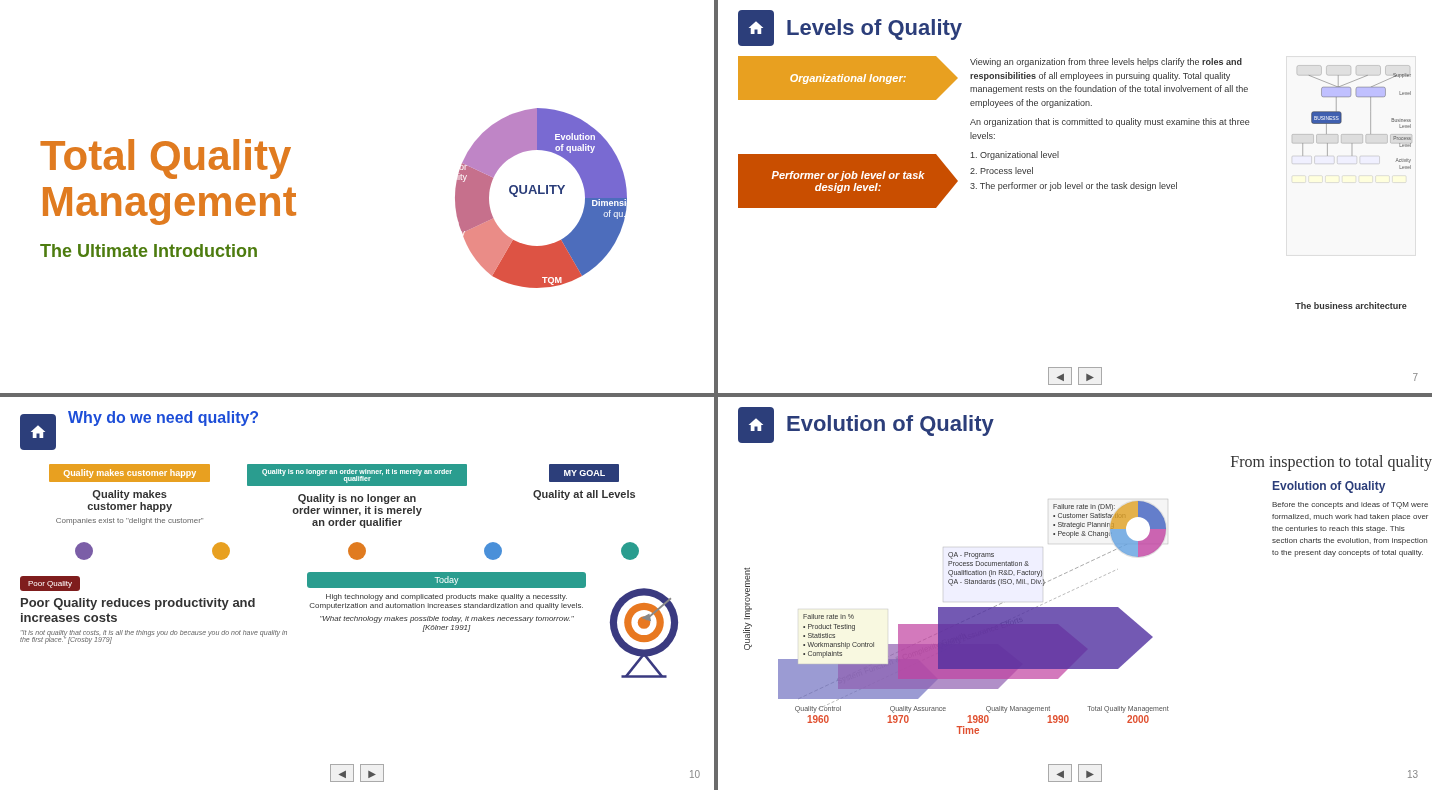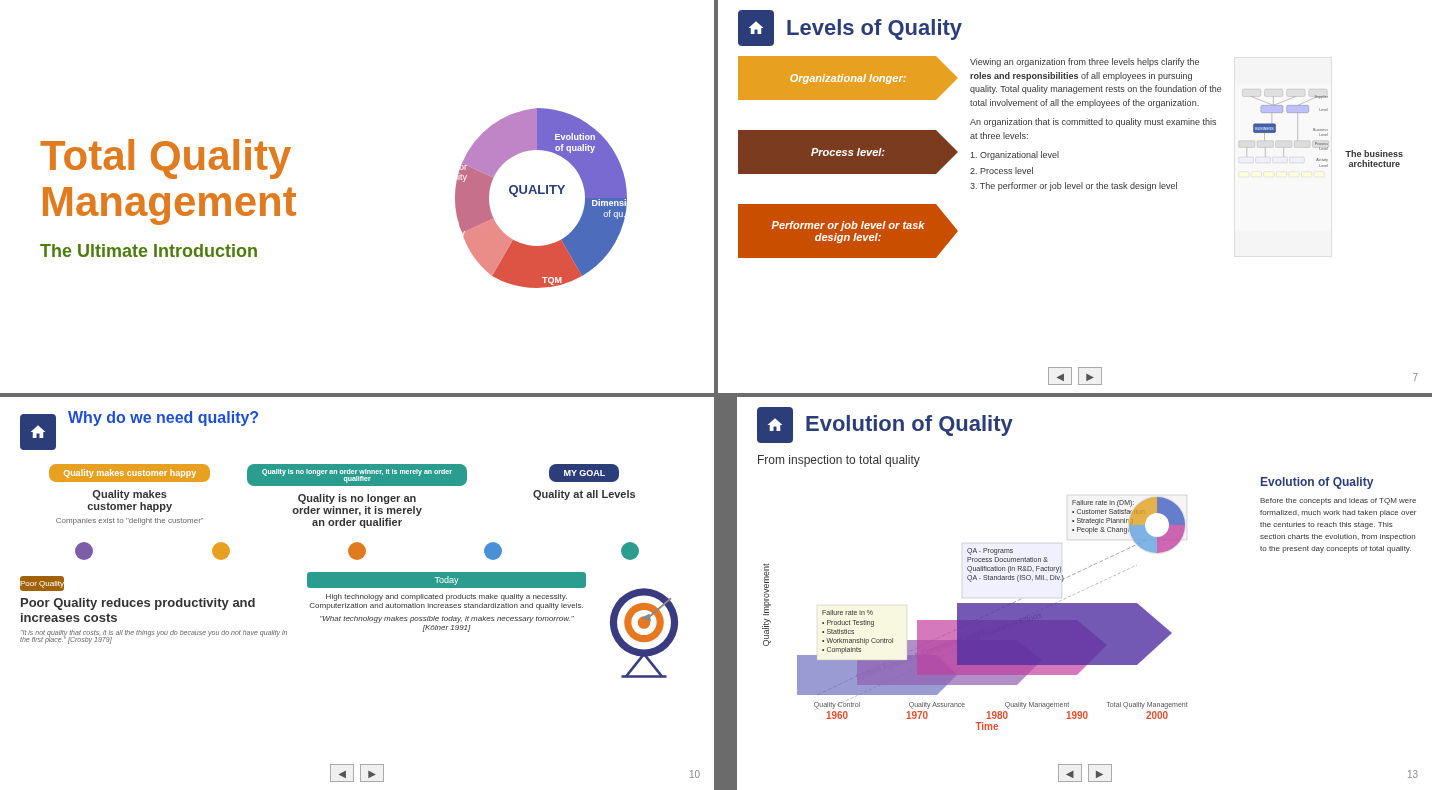--- a/index.html
+++ b/index.html
@@ -123,22 +123,23 @@
       padding-left: 0;
       list-style: none;
     }
     .levels-list li {
       font-size: 9px;
       margin-bottom: 2px;
     }
     .slide-2-right {
       flex: 0 0 130px;
       display: flex;
-      flex-direction: row;
-      align-items: center;
+      flex-direction: column;
+      align-items: center;
+      gap: 41px;
     }
     .arch-image-placeholder {
       width: 130px;
       height: 200px;
       background: #f5f5f5;
       border: 1px solid #ddd;
       display: flex;
       align-items: center;
       justify-content: center;
       font-size: 8px;
@@ -201,21 +202,21 @@
     }
     .quality-card {
       flex: 1;
       display: flex;
       flex-direction: column;
       align-items: center;
       text-align: center;
     }
     .card-badge {
       padding: 4px 14px;
-      border-radius: 7px;
+      border-radius: 1px;
       color: white;
       font-size: 9px;
       font-weight: bold;
       margin-bottom: 6px;
       text-align: center;
     }
     .badge-yellow { background: #e8a020; }
     .badge-teal { background: #2a9d8f; }
     .badge-navy { background: #2c3e7a; }
     .card-title-text {
@@ -276,51 +277,51 @@
     .slide-3-poor {
       flex: 1;
     }
     .poor-title {
       font-size: 13px;
       font-weight: bold;
       color: #333;
       margin-bottom: 4px;
     }
     .poor-badge {
-      background: #a16207;
+      background: #7f1d1d;
       color: white;
-      padding: 3px 0;
+      padding: 3px 8px;
       border-radius: 3px;
       font-size: 8px;
       margin-bottom: 4px;
       display: inline-block;
     }
     .poor-quote {
       font-size: 7px;
       color: #666;
       font-style: italic;
     }
 
     
     .slide-4 {
-      padding: 10px 12px 10px 20px;
-      position: relative;
-      margin-left: 19px;
+      padding: 10px 0 10px 20px;
+      position: relative;
     }
     .slide-4-title {
       font-size: 22px;
       font-weight: bold;
       color: #2c3e7a;
       margin-bottom: 2px;
     }
     .slide-4-subtitle {
-      font-size: 12px;
+      font-size: 16px;
       color: #333;
       margin-bottom: 8px;
-      text-align: left;
+      text-align: right;
+      font-family: Liberation Serif, serif;
     }
     .slide-4-content {
       display: flex;
       gap: 10px;
     }
     .chart-area {
       flex: 1;
       position: relative;
       height: 260px;
     }
@@ -399,23 +400,20 @@
       </svg>
     </div>
     <div class="slide-title-text">Levels of Quality</div>
   </div>
   <div class="slide-2-content">
     <div class="slide-2-left">
       <div class="quality-arrow arrow-orange">
         <span>Organizational longer:</span>
       </div>
       <div style="height:18px;"></div>
-      <div class="quality-arrow arrow-brown">
-        <span>Process level:</span>
-      </div>
       <div style="height:18px;"></div>
       <div class="quality-arrow arrow-darkorange" style="min-height:54px;">
         <span>Performer or job level or task design level:</span>
       </div>
     </div>
     <div class="slide-2-mid">
       <p>
         Viewing an organization from three levels helps clarify the <strong>roles and responsibilities</strong> of all employees in pursuing quality. Total quality management rests on the foundation of the total involvement of all the employees of the organization.
       </p>
       <p>

